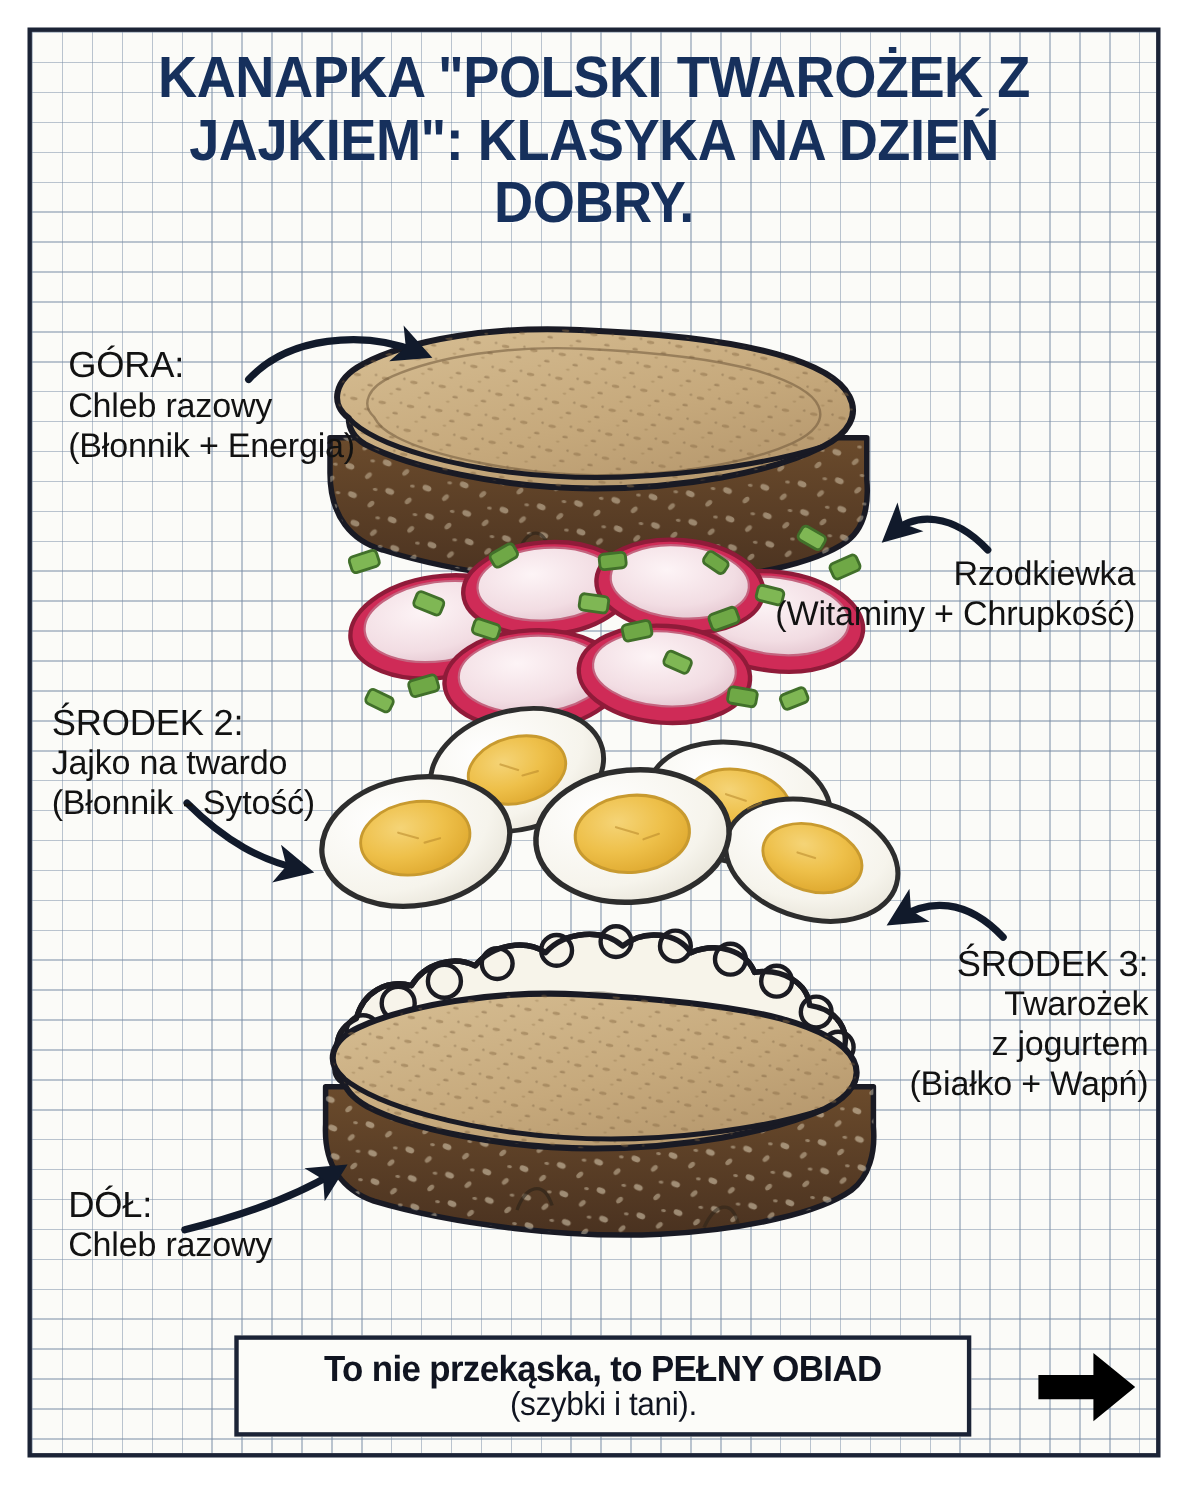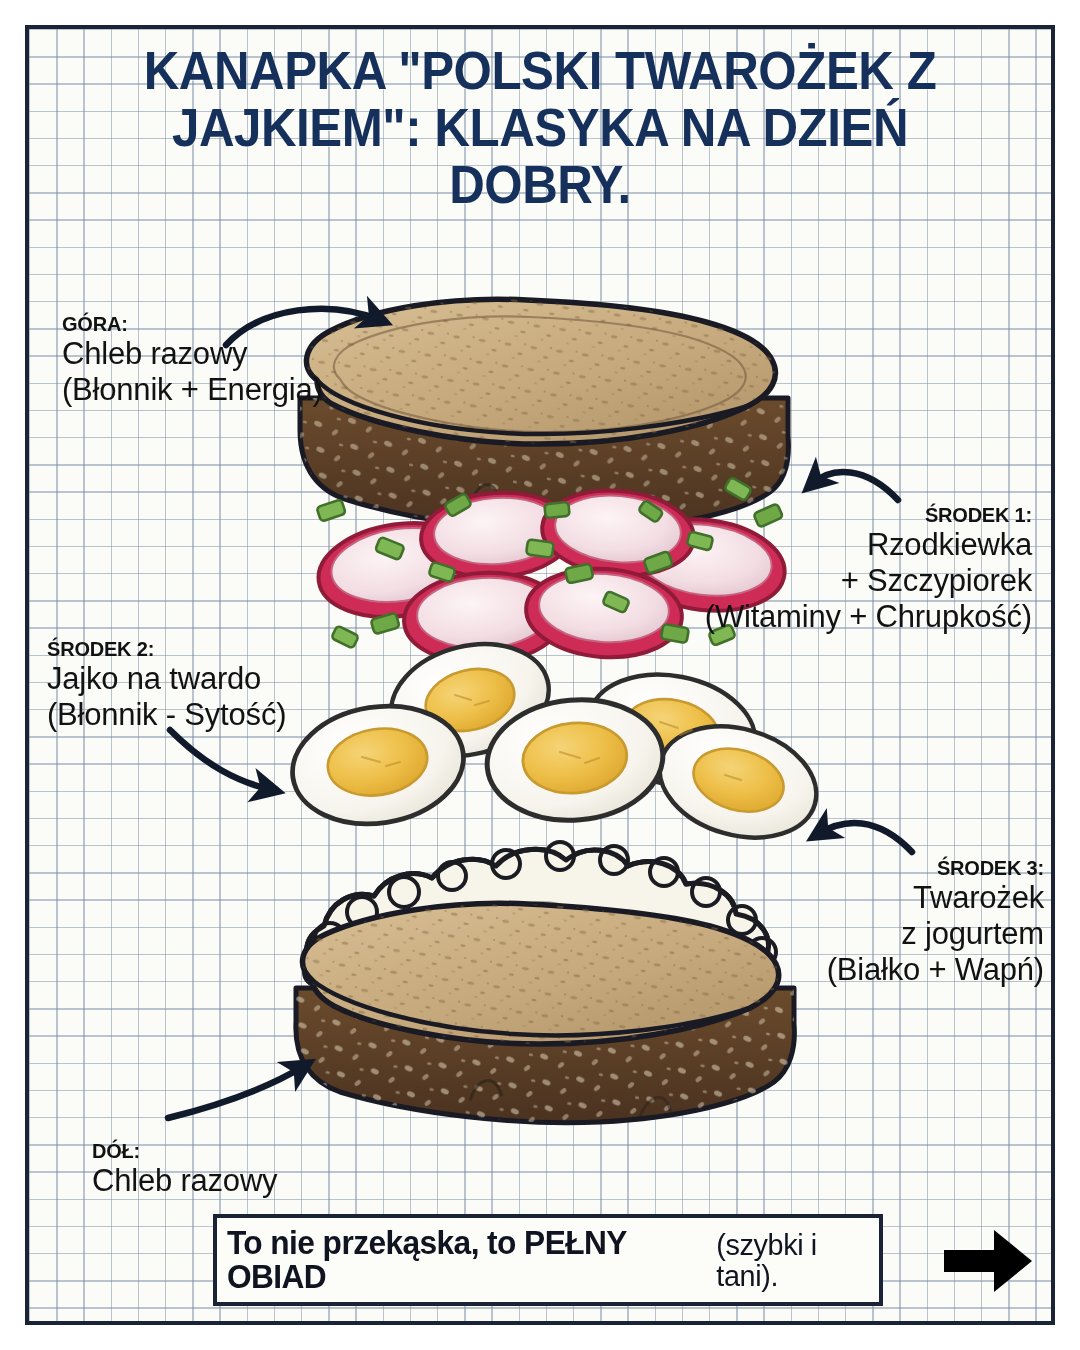--- a/index.html
+++ b/index.html
@@ -36,44 +36,44 @@
     line-height:1.08;
     letter-spacing:-0.5px;
     transform:scaleX(0.93);
     transform-origin:center top;
     white-space:pre-line;
     text-shadow:0 1px 0 rgba(255,255,255,0.6);
   }
 
   
   .label{position:absolute;color:#121212;}
-  .label .hd{font-weight:bold;font-size:20px;line-height:1.16;letter-spacing:-0.2px;}
+  .label .hd{font-weight:normal;font-size:33px;line-height:1.16;letter-spacing:-0.2px;}
   .label .ln{font-size:31px;line-height:1.16;letter-spacing:-0.2px;white-space:nowrap;}
   .label.right{text-align:right;}
   .label.left{text-align:left;}
 
   #lab-top   {left:62px;  top:313px;}
   #lab-mid1  {right:48px; top:504px;}
   #lab-mid2  {left:47px;  top:638px;}
   #lab-mid3  {right:36px; top:857px;}
-  #lab-bot   {left:62px;  top:1140px;margin-left:30px;}
+  #lab-bot   {left:62px;  top:1076px;}
 
   
   #arrows{position:absolute;left:0;top:0;width:1080px;height:1350px;pointer-events:none;}
 
   
   #art{position:absolute;left:0;top:0;width:1080px;height:1350px;}
 
   
   #caption{
     position:absolute;left:213px;top:1214px;width:670px;height:92px;
     border:4px solid #1b2336;
     background:#fcfcf9;
     box-sizing:border-box;
-    display:flex;flex-direction:row;align-items:center;justify-content:center;
+    display:flex;flex-direction:column;align-items:center;justify-content:center;
     color:#101420;
   }
   #caption .c1{font-weight:bold;font-size:33px;line-height:1.02;letter-spacing:-0.6px;transform:scaleX(0.96);}
   #caption .c2{font-size:30px;line-height:1.05;letter-spacing:-0.4px;transform:scaleX(0.96);}
 
   #fwd-arrow{position:absolute;left:940px;top:1228px;width:96px;height:66px;}
 </style>
 </head>
 <body>
 
@@ -335,23 +335,21 @@
   <div id="title">KANAPKA "POLSKI TWAROŻEK Z
 JAJKIEM": KLASYKA NA DZIEŃ DOBRY.</div>
 
   <div class="label left" id="lab-top">
     <div class="hd">GÓRA:</div>
     <div class="ln">Chleb razowy</div>
     <div class="ln">(Błonnik + Energia)</div>
   </div>
 
   <div class="label right" id="lab-mid1">
-    <div class="hd">ŚRODEK 1:</div>
     <div class="ln">Rzodkiewka</div>
-    <div class="ln">+ Szczypiorek</div>
     <div class="ln">(Witaminy + Chrupkość)</div>
   </div>
 
   <div class="label left" id="lab-mid2">
     <div class="hd">ŚRODEK 2:</div>
     <div class="ln">Jajko na twardo</div>
     <div class="ln">(Błonnik - Sytość)</div>
   </div>
 
   <div class="label right" id="lab-mid3">

